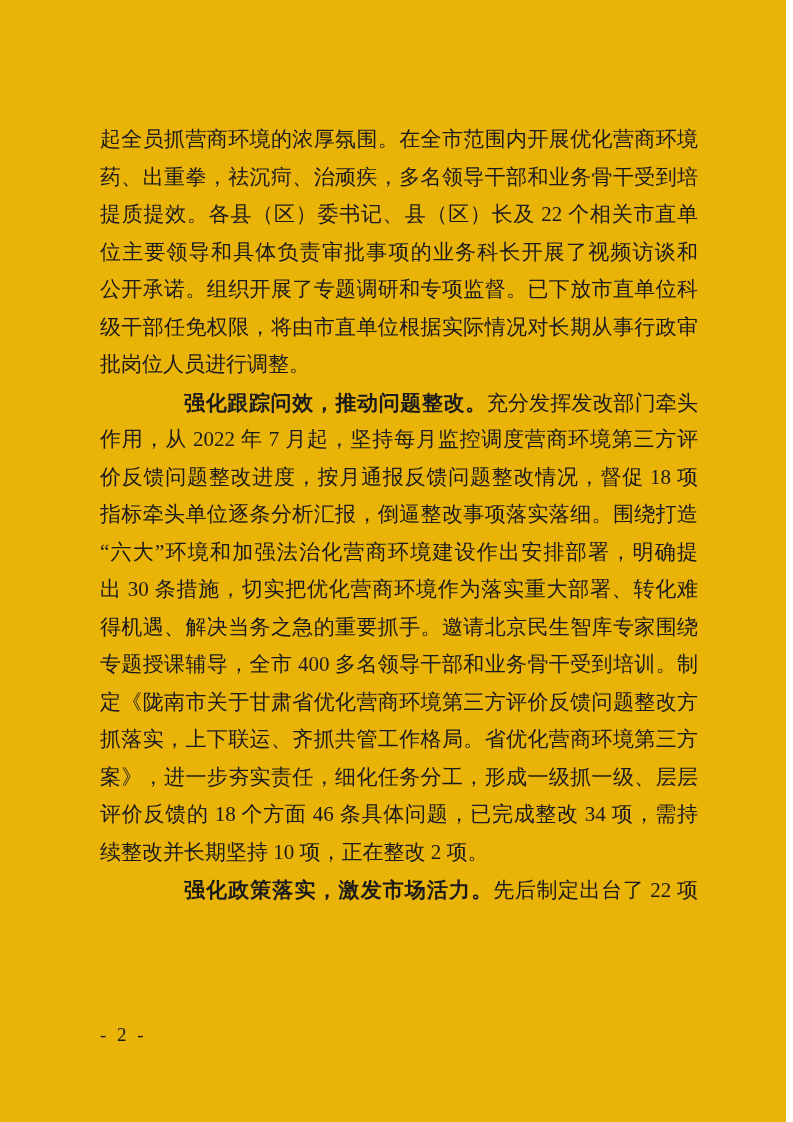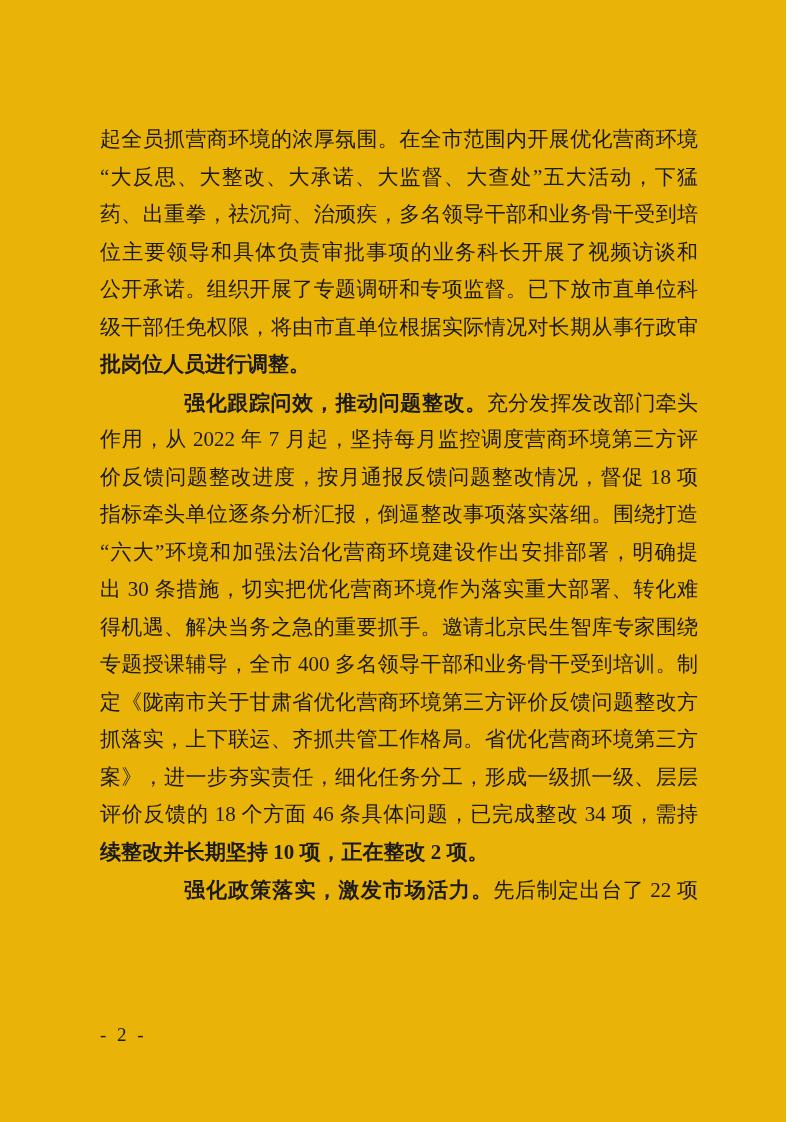--- a/index.html
+++ b/index.html
@@ -26,21 +26,20 @@
     font-size: 21px;
     line-height: 37.5px;
     height: 37.5px;
     text-align: justify;
     text-align-last: justify;
     overflow: hidden;
   }
   .doc-line.no-stretch {
     text-align: left;
     text-align-last: left;
-    font-weight: bold;
   }
   .doc-line.indent {
     text-indent: 40px;
   }
   .lead-bold {
     font-family: "Liberation Sans", "DejaVu Sans", sans-serif;
     font-weight: bold;
     letter-spacing: 0.5px;
     margin-left: 44px;
   }
@@ -54,22 +53,22 @@
     color: #1a1a1a;
     font-family: "Liberation Serif", "DejaVu Serif", serif;
   }
 </style>
 </head>
 <body>
 
 <div class="page">
   <div class="text-block">
       <div class="doc-line">起全员抓营商环境的浓厚氛围。在全市范围内开展优化营商环境</div>
-      <div class="doc-line">“大反思、大整改、大承诺、大监督、大查处”五大活动，下猛</div>
       <div class="doc-line">药、出重拳，祛沉疴、治顽疾，多名领导干部和业务骨干受到培训</div>
+      <div class="doc-line">提质提效。各县（区）委书记、县（区）长及 22 个相关市直单</div>
       <div class="doc-line">位主要领导和具体负责审批事项的业务科长开展了视频访谈和</div>
       <div class="doc-line">公开承诺。组织开展了专题调研和专项监督。已下放市直单位科</div>
       <div class="doc-line">级干部任免权限，将由市直单位根据实际情况对长期从事行政审</div>
       <div class="doc-line no-stretch">批岗位人员进行调整。</div>
       <div class="doc-line indent"><span class="lead-bold">强化跟踪问效，推动问题整改。</span>充分发挥发改部门牵头抓总</div>
       <div class="doc-line">作用，从 2022 年 7 月起，坚持每月监控调度营商环境第三方评</div>
       <div class="doc-line">价反馈问题整改进度，按月通报反馈问题整改情况，督促 18 项</div>
       <div class="doc-line">指标牵头单位逐条分析汇报，倒逼整改事项落实落细。围绕打造</div>
       <div class="doc-line">“六大”环境和加强法治化营商环境建设作出安排部署，明确提</div>
       <div class="doc-line">出 30 条措施，切实把优化营商环境作为落实重大部署、转化难</div>

